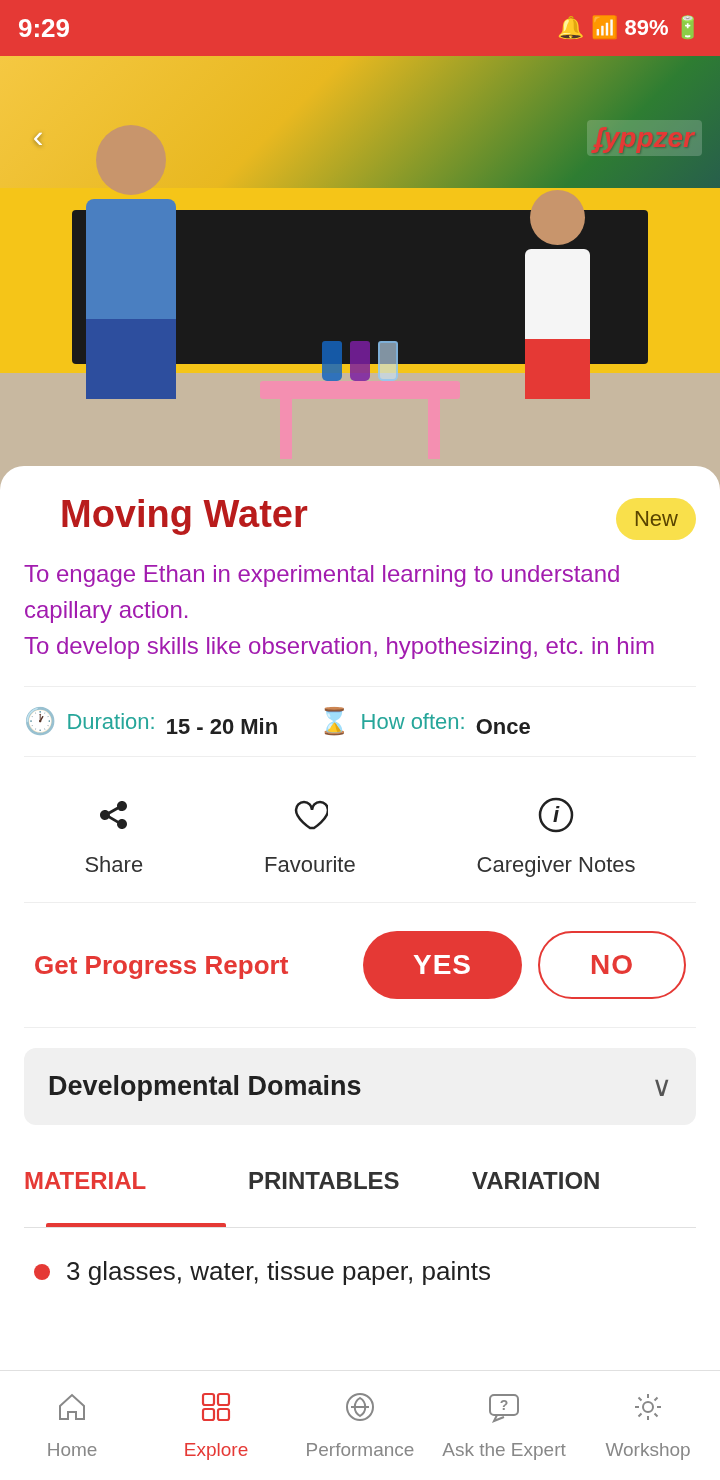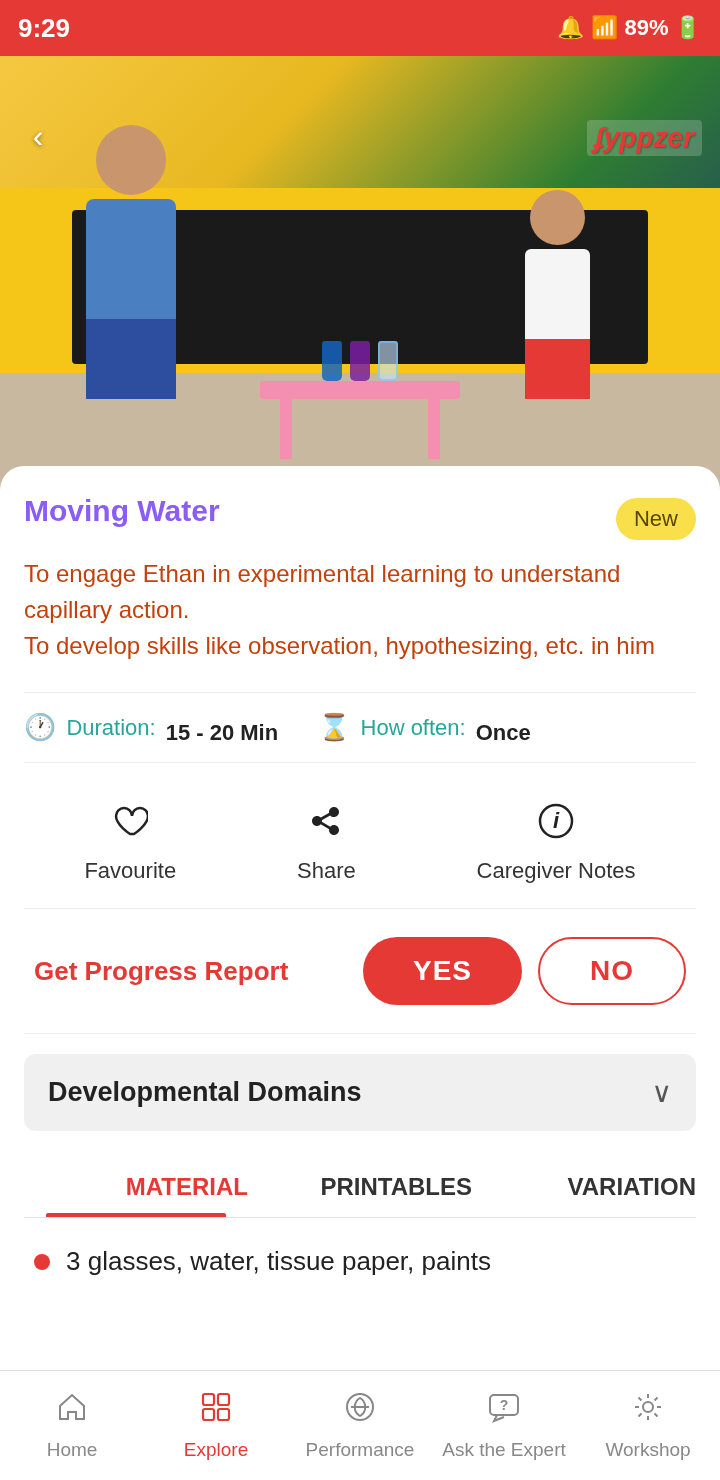--- a/index.html
+++ b/index.html
@@ -202,43 +202,44 @@
     }
 
     
     .title-row {
       display: flex;
       align-items: flex-start;
       justify-content: space-between;
       margin-bottom: 16px;
     }
     .activity-title {
-      font-size: 30px;
+      font-size: 38px;
       font-weight: 800;
-      color: #8b5cf6;
+      color: #b91c1c;
       line-height: 1.1;
+      margin-left: 36px;
     }
     .new-badge {
       background: #f9e04b;
       color: #5a4500;
       font-size: 22px;
       font-weight: 400;
       padding: 8px 18px;
       border-radius: 24px;
       white-space: nowrap;
       margin-left: 12px;
       margin-top: 4px;
     }
 
     
     .description {
       font-size: 24px;
-      color: #c2410c;
+      color: #a21caf;
       line-height: 1.5;
-      margin-bottom: 28px;
+      margin-bottom: 22px;
     }
 
     
     .meta-row {
       display: flex;
       align-items: center;
       gap: 40px;
       padding: 16px 0;
       border-top: 1px solid #eee;
       border-bottom: 1px solid #eee;
@@ -352,22 +353,22 @@
     }
 
     
     .tabs-row {
       display: flex;
       border-bottom: 1px solid #e0e0e0;
       margin-top: 10px;
     }
     .tab-item {
       flex: 1;
-      text-align: right;
-      padding: 22px 0 16px;
+      text-align: left;
+      padding: 22px 0 32px;
       font-size: 24px;
       font-weight: 700;
       color: #333;
       cursor: pointer;
       position: relative;
     }
     .tab-item.active {
       color: #e53935;
     }
     .tab-item.active::after {
@@ -506,32 +507,32 @@
       <span class="meta-icon">⌛</span>
       <span class="meta-label">How often:</span>
       <span class="meta-value">Once</span>
     </div>
   </div>
 
   <div class="actions-row">
     <div class="action-item">
       <span class="action-icon">
         <svg width="36" height="36" viewBox="0 0 36 36" fill="none">
+          <path d="M26 22c-1.5 0-2.8.7-3.7 1.7l-8.5-4.9c.1-.3.2-.5.2-.8s-.1-.5-.2-.8l8.4-4.8c.9 1 2.2 1.6 3.8 1.6 2.8 0 5-2.2 5-5s-2.2-5-5-5-5 2.2-5 5c0 .3.1.5.2.8l-8.4 4.8C11.8 13.6 10.5 13 9 13c-2.8 0-5 2.2-5 5s2.2 5 5 5c1.5 0 2.8-.7 3.7-1.7l8.5 4.9c-.1.3-.2.5-.2.8 0 2.8 2.2 5 5 5s5-2.2 5-5-2.2-5-5-5z" fill="#222"></path>
+        </svg>
+      </span>
+      <span class="action-label">Share</span>
+    </div>
+    <div class="action-item">
+      <span class="action-icon">
+        <svg width="36" height="36" viewBox="0 0 36 36" fill="none">
           <path d="M18 31s-14-9-14-18a8 8 0 0116 0 8 8 0 0116 0c0 9-14 18-14 18h-4z" stroke="#222" stroke-width="2.5" fill="none"></path>
         </svg>
       </span>
       <span class="action-label">Favourite</span>
-    </div>
-    <div class="action-item">
-      <span class="action-icon">
-        <svg width="36" height="36" viewBox="0 0 36 36" fill="none">
-          <path d="M26 22c-1.5 0-2.8.7-3.7 1.7l-8.5-4.9c.1-.3.2-.5.2-.8s-.1-.5-.2-.8l8.4-4.8c.9 1 2.2 1.6 3.8 1.6 2.8 0 5-2.2 5-5s-2.2-5-5-5-5 2.2-5 5c0 .3.1.5.2.8l-8.4 4.8C11.8 13.6 10.5 13 9 13c-2.8 0-5 2.2-5 5s2.2 5 5 5c1.5 0 2.8-.7 3.7-1.7l8.5 4.9c-.1.3-.2.5-.2.8 0 2.8 2.2 5 5 5s5-2.2 5-5-2.2-5-5-5z" fill="#222"></path>
-        </svg>
-      </span>
-      <span class="action-label">Share</span>
     </div>
     <div class="action-item">
       <span class="action-icon">
         <svg width="36" height="36" viewBox="0 0 36 36" fill="none">
           <circle cx="18" cy="18" r="16" stroke="#222" stroke-width="2.5" fill="none"></circle>
           <text x="18" y="25" text-anchor="middle" font-size="22" fill="#222" font-style="italic" font-weight="700">i</text>
         </svg>
       </span>
       <span class="action-label">Caregiver Notes</span>
     </div>

